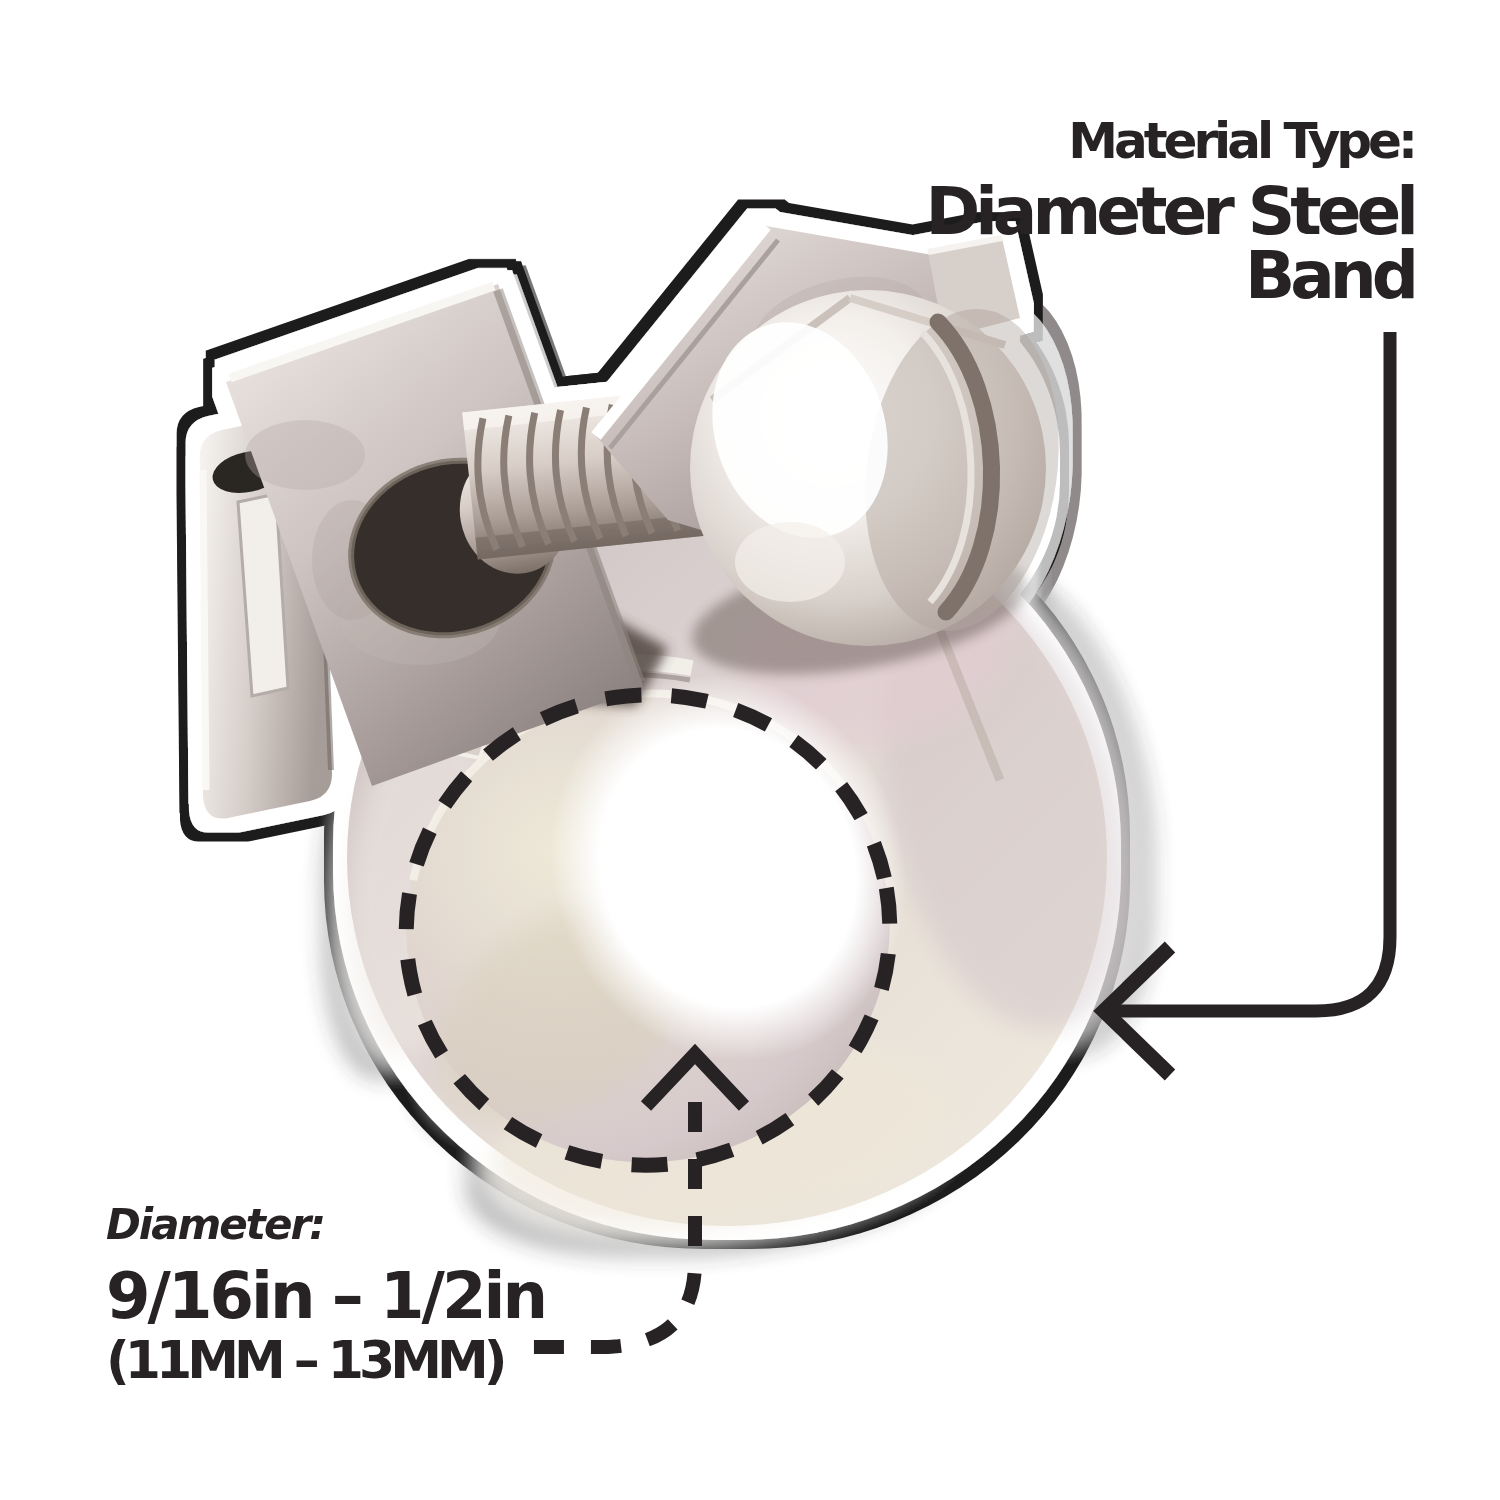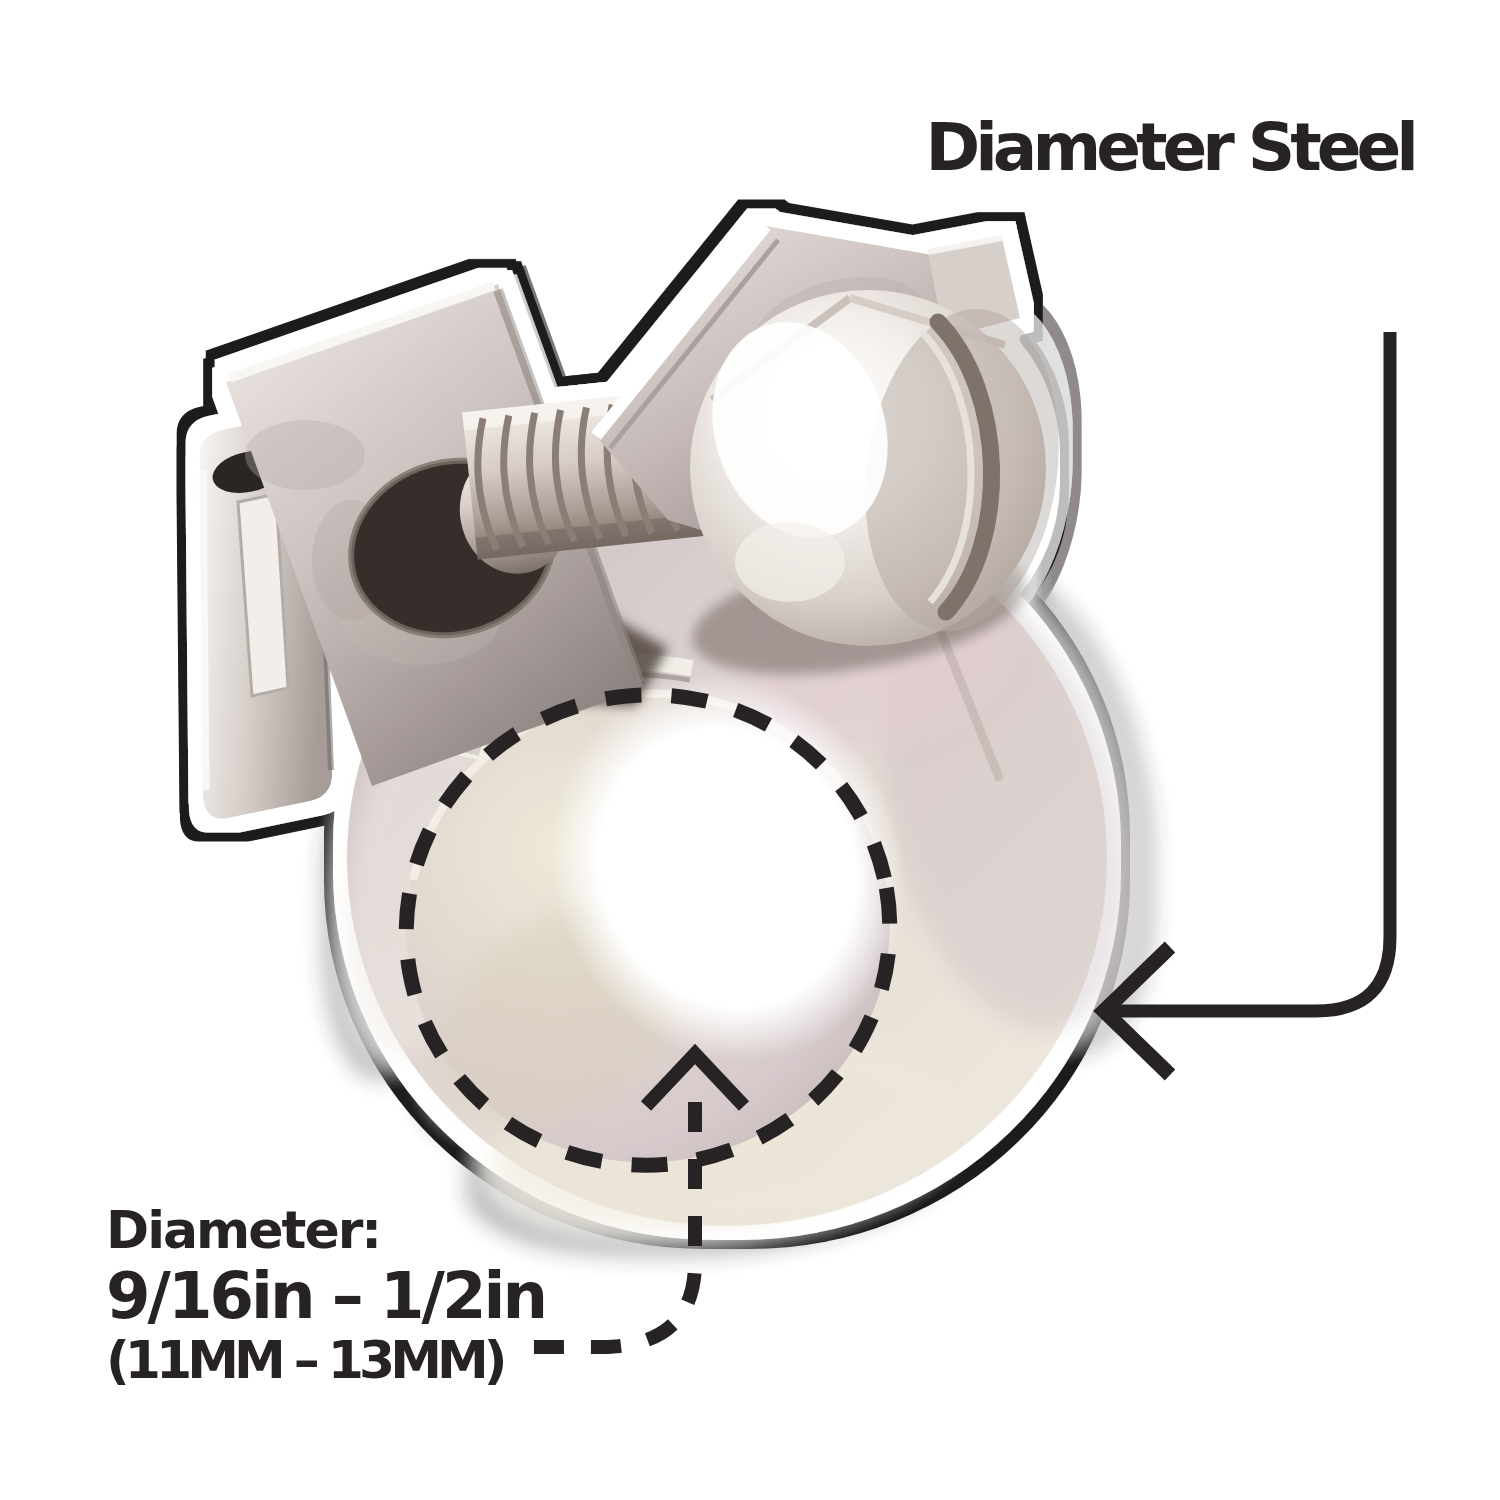--- a/index.html
+++ b/index.html
@@ -7,21 +7,21 @@
     position:relative;width:1500px;height:1500px;background:#ffffff;overflow:hidden;
     font-family:"DejaVu Sans","Liberation Sans",sans-serif;color:#272325;
   }
   .art{position:absolute;left:0;top:0;width:1500px;height:1500px;}
   .callout{position:absolute;font-weight:bold;}
   .callout .label{font-size:50px;letter-spacing:-4px;line-height:1.0;}
   .material{top:116px;right:86px;text-align:right;}
   .material .label{font-size:50px;letter-spacing:-4px;margin-bottom:14px;}
   .material .value{font-size:66px;letter-spacing:-5px;line-height:0.97;}
   .diameter{top:1204px;left:106px;text-align:left;}
-  .diameter .label{font-size:52px;letter-spacing:-2px;margin-bottom:8px;}
+  .diameter .label{font-size:42px;letter-spacing:-2px;margin-bottom:18px;font-style:italic;}
   .diameter .value-in{font-size:64px;letter-spacing:-3px;line-height:1.0;margin-bottom:8px;}
   .diameter .value-mm{font-size:52px;letter-spacing:-5px;line-height:0.95;}
 </style>
 </head>
 <body>
 
 <div class="stage">
 
   <svg class="art" viewBox="0 0 1500 1500" aria-hidden="true">
     <defs>
@@ -168,21 +168,23 @@
       <path d="M 646 1106 L 695 1054 L 744 1106" stroke-width="14" stroke-linejoin="miter"></path>
     </g>
 
     <g stroke="#272325" fill="none">
       <path d="M 1112 1011 L 1316 1011 Q 1390 1011 1390 937 L 1390 332" stroke-width="13"></path>
       <path d="M 1170 947 L 1104 1011 L 1170 1075" stroke-width="15" stroke-linejoin="miter"></path>
     </g>
   </svg>
 
   <div class="callout material">
+    <div class="label">Material Type:</div>
     <div class="value">Diameter Steel</div>
+    <div class="value">Band</div>
   </div>
 
   <div class="callout diameter">
     <div class="label">Diameter:</div>
     <div class="value-in">9/16in – 1/2in</div>
     <div class="value-mm">(11MM – 13MM)</div>
   </div>
 
 </div>
 

